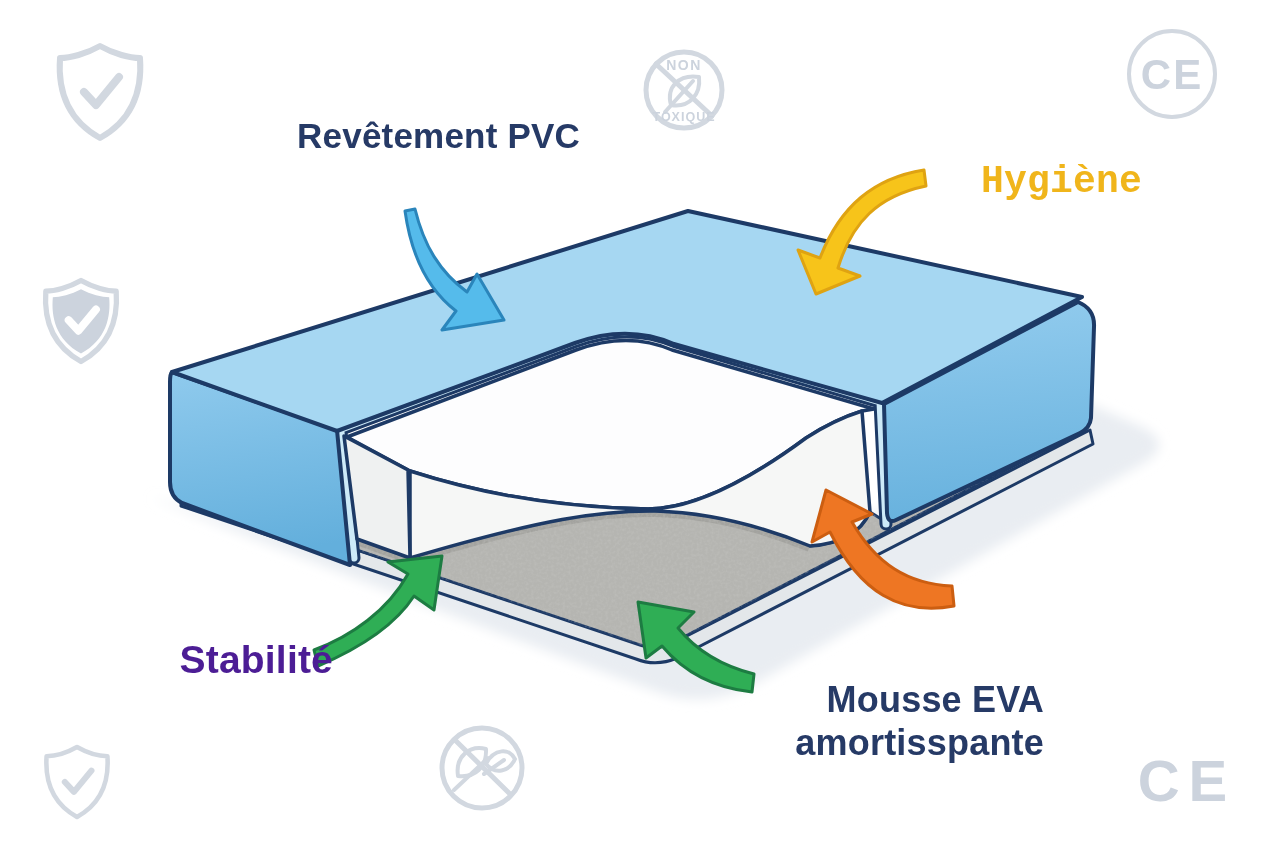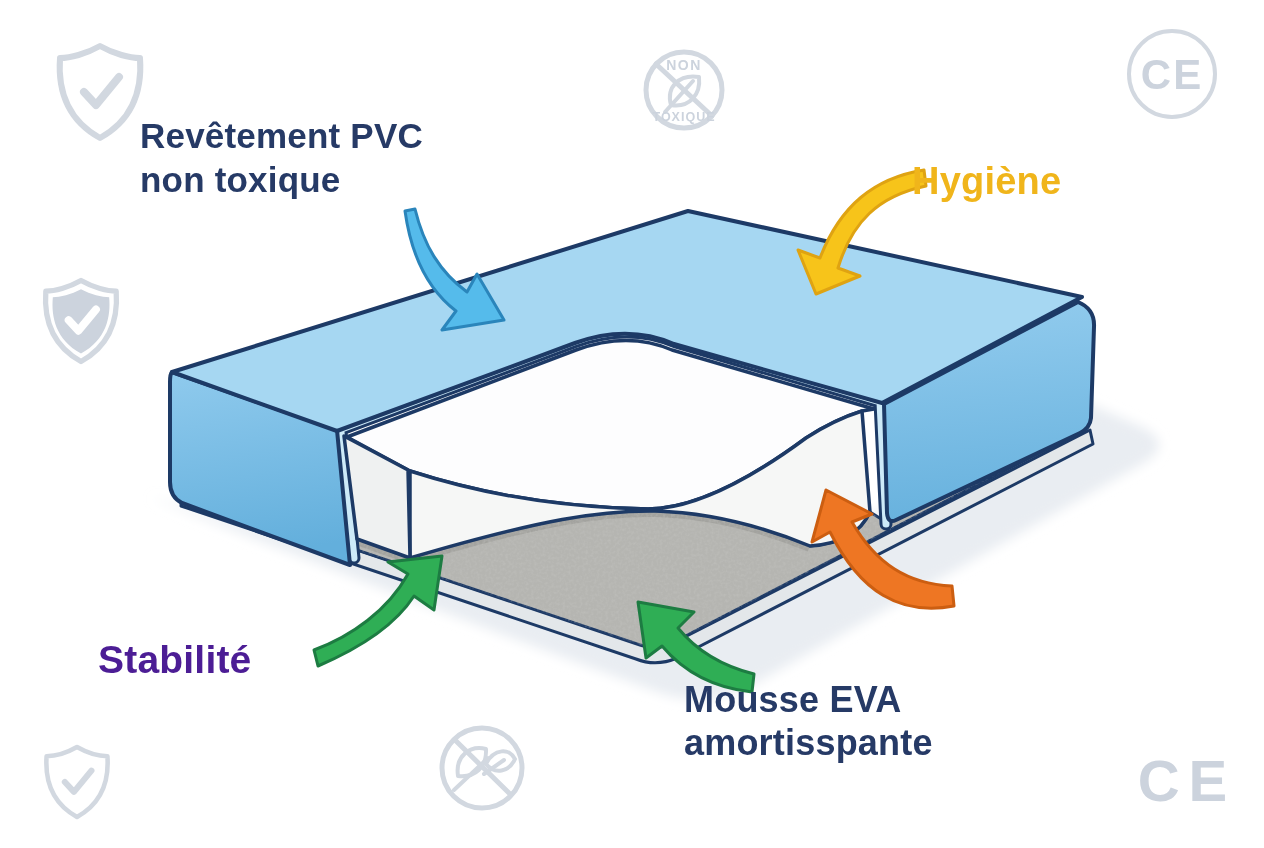--- a/index.html
+++ b/index.html
@@ -1,29 +1,29 @@
 <!DOCTYPE html>
 <html><head>
 <meta charset="utf-8">
 <style>
   html,body{margin:0;padding:0;background:#fff;}
   #canvas{position:relative;width:1264px;height:848px;background:#ffffff;overflow:hidden;
           font-family:"Liberation Sans",sans-serif;}
   #scene{position:absolute;left:0;top:0;}
-  .label{position:absolute;font-weight:bold;text-align:left;letter-spacing:.2px;}
+  .label{position:absolute;font-weight:bold;text-align:right;letter-spacing:.2px;}
   .label span{display:block;}
   .lbl-navy{color:#263a66;}
-  .lbl-yellow{color:#f0b51b;}
+  .lbl-yellow{color:#f0b51b;font-family:Liberation Mono, monospace;}
   .lbl-orange{color:#e9731e;}
   .lbl-green{color:#4c1d95;}
   #label-coating{left:140px;top:114px;width:440px;font-size:35px;line-height:44px;}
   #label-hygiene{left:912px;top:160px;width:230px;font-size:38px;}
   #label-absorption{left:930px;top:544px;width:290px;font-size:37px;line-height:44px;}
   #label-stability{left:98px;top:638px;width:235px;font-size:39px;}
-  #label-foam{left:684px;top:678px;width:340px;font-size:36px;line-height:43px;}
+  #label-foam{left:704px;top:678px;width:340px;font-size:36px;line-height:43px;}
   .wm-text{font-family:"Liberation Sans",sans-serif;font-weight:bold;fill:#ccd3dd;}
 </style>
 </head>
 <body>
 
 <div id="canvas">
 
   <svg id="scene" width="1264" height="848" viewBox="0 0 1264 848">
     <defs>
       <linearGradient id="gSide" x1="0" y1="0" x2="0.15" y2="1">
@@ -105,21 +105,20 @@
       </g>
     </g>
     <text class="wm-text" x="684" y="70" font-size="14" letter-spacing="1.5" text-anchor="middle">NON</text>
     <text class="wm-text" x="684" y="121" font-size="12.5" letter-spacing="1" text-anchor="middle">TOXIQUE</text>
     <text class="wm-text" x="1172" y="89" font-size="42" letter-spacing="2" text-anchor="middle">CE</text>
     <text class="wm-text" x="1187" y="801" font-size="58" letter-spacing="9" text-anchor="middle">CE</text>
   </svg>
 
   <div class="label lbl-navy" id="label-coating">
     <span>Revêtement PVC</span>
-    <span>non toxique</span>
   </div>
   <div class="label lbl-yellow" id="label-hygiene">
     <span>Hygiène</span>
   </div>
   <div class="label lbl-green" id="label-stability">
     <span>Stabilité</span>
   </div>
   <div class="label lbl-navy" id="label-foam">
     <span>Mousse EVA</span>
     <span>amortisspante</span>

